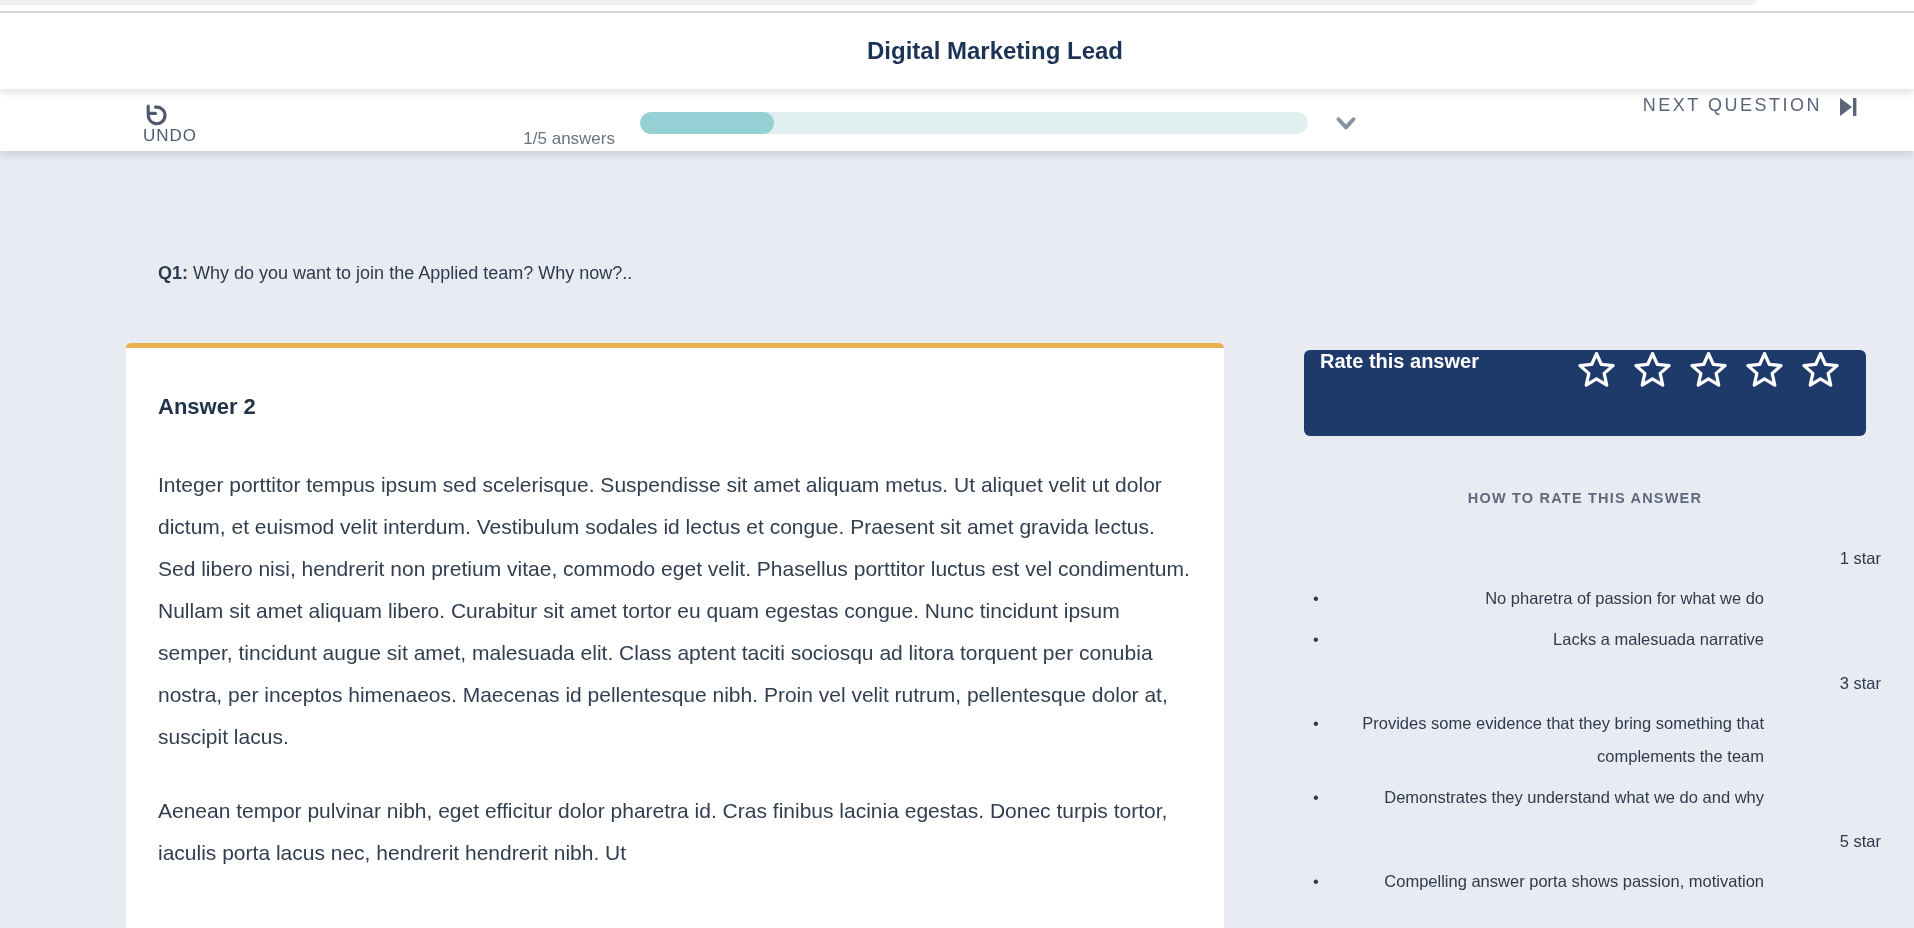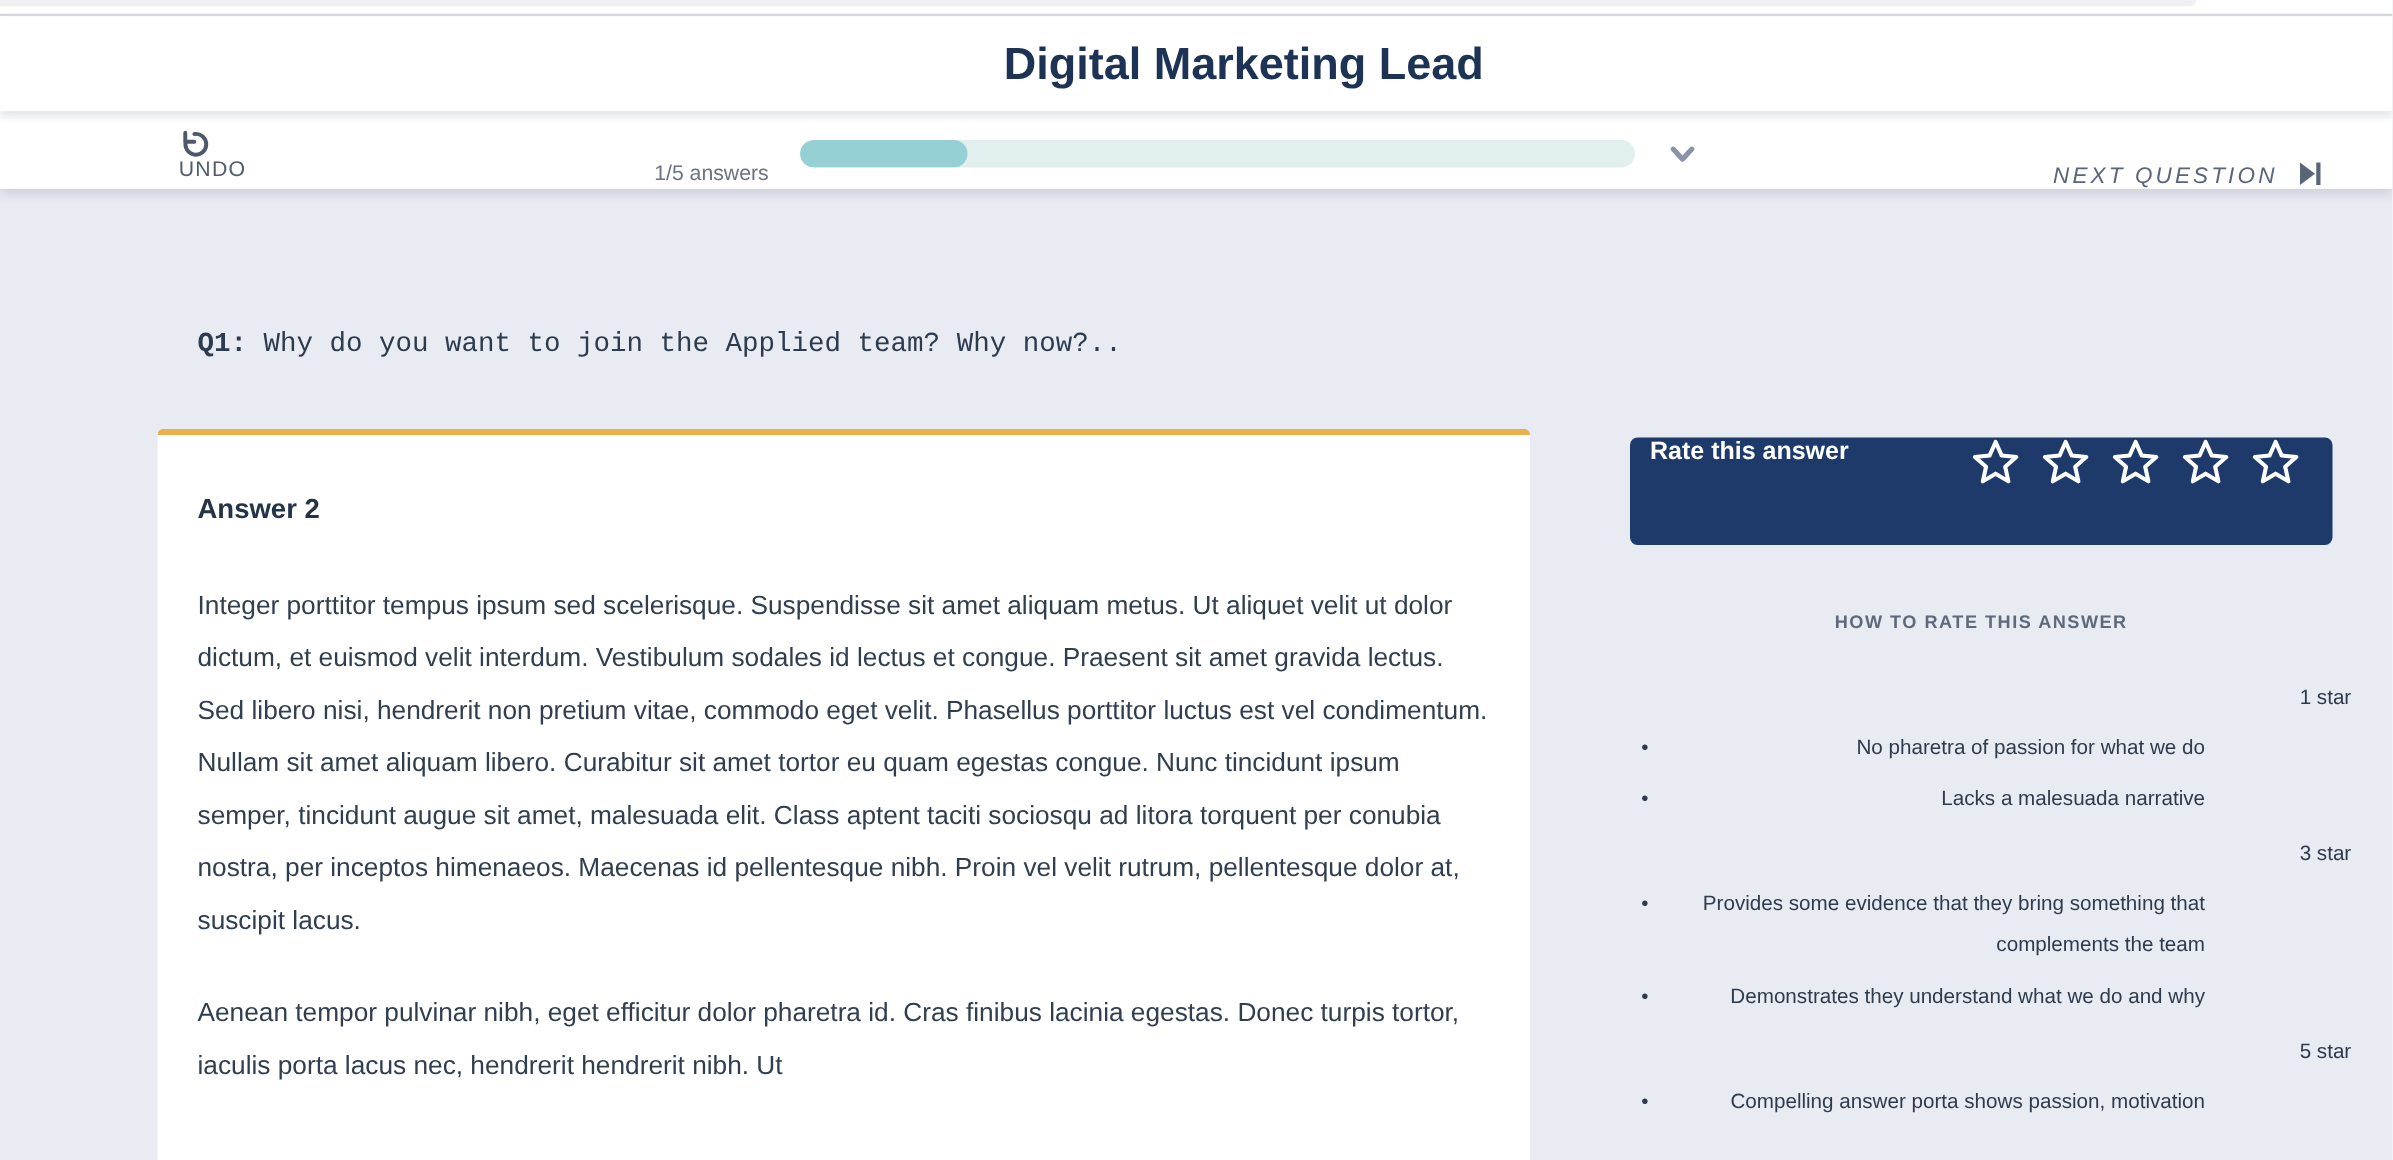--- a/index.html
+++ b/index.html
@@ -27,21 +27,21 @@
   
   .header {
     position: absolute; top: 13px; left: 0;
     width: 100%; height: 76px;
     background: #ffffff;
     display: flex; align-items: center; justify-content: center;
     box-shadow: 0 3px 7px rgba(40,50,70,0.16);
     z-index: 3;
   }
   .header .page-title {
-    font-size: 36px; font-weight: bold; color: #1c3356;
+    font-size: 24px; font-weight: bold; color: #1c3356;
     transform: translateX(38px);
   }
 
   
   .toolbar {
     position: absolute; top: 95px; left: 0;
     width: 100%; height: 56px;
     background: #ffffff;
     box-shadow: 0 4px 8px rgba(40,50,70,0.14);
     z-index: 2;
@@ -73,39 +73,38 @@
   .chevron-btn {
     position: absolute; left: 1318px; top: 10px;
     width: 56px; height: 36px;
     display: flex; align-items: center; justify-content: center;
     cursor: pointer;
   }
   .chevron-btn svg { width: 42px; height: 30px; }
 
   .next-btn {
     position: absolute; right: 54px; top: 0; height: 56px;
-    display: flex; align-items: flex-end; gap: 14px;
+    display: flex; align-items: flex-start; gap: 14px;
     cursor: pointer;
-    font-style: italic;
   }
   .next-label {
     font-size: 18px; letter-spacing: 2.5px; color: #5a6578; font-weight: 500;
   }
   .next-btn svg { width: 24px; height: 24px; }
 
   
   .main {
     position: absolute; top: 151px; left: 0;
     width: 100%; height: 777px;
     background: #e9ebf3;
     overflow: hidden;
   }
   .question-line {
     position: absolute; left: 158px; top: 112px;
-    font-size: 22px; color: #2d3b4e; font-family: Liberation Mono, monospace;
+    font-size: 18px; color: #2d3b4e;
   }
   .question-line .q-prefix { font-weight: bold; }
 
   
   .answer-card {
     position: absolute; left: 126px; top: 192px;
     width: 1098px; height: 720px;
     background: #ffffff;
     border-top: 5px solid #eab04c;
     border-radius: 5px 5px 0 0;

